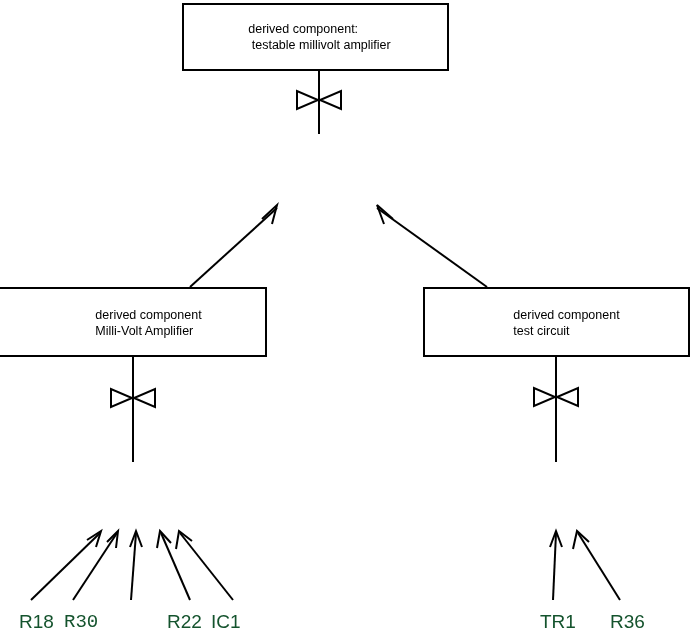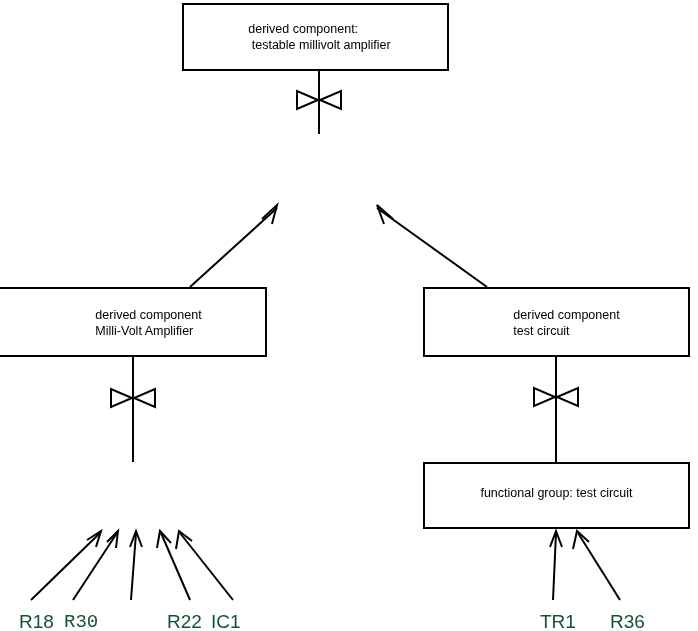--- a/index.html
+++ b/index.html
@@ -151,23 +151,20 @@
 
   <div class="node-box" id="box-left-derived">
     <div class="node-text"><span>derived component</span><br><span>Milli-Volt Amplifier</span></div>
   </div>
 
   <div class="node-box" id="box-right-derived">
     <div class="node-text"><span>derived component</span><br><span>test circuit</span></div>
   </div>
 
 
-  <div class="node-box" id="box-right-fg">
-    <div class="node-text centered"><span>functional group: test circuit</span></div>
-  </div>
 
   <div class="leaf-label" style="left:19px;  top:611px;">R18</div>
   <div class="leaf-label" style="left:64px;  top:611px;font-family:Liberation Mono, monospace;">R30</div>
   <div class="leaf-label" style="left:117px; top:611px;margin-top:37px;">R26</div>
   <div class="leaf-label" style="left:167px; top:611px;">R22</div>
   <div class="leaf-label" style="left:211px; top:611px;">IC1</div>
   <div class="leaf-label" style="left:540px; top:611px;">TR1</div>
   <div class="leaf-label" style="left:610px; top:611px;">R36</div>
 
 </div>

